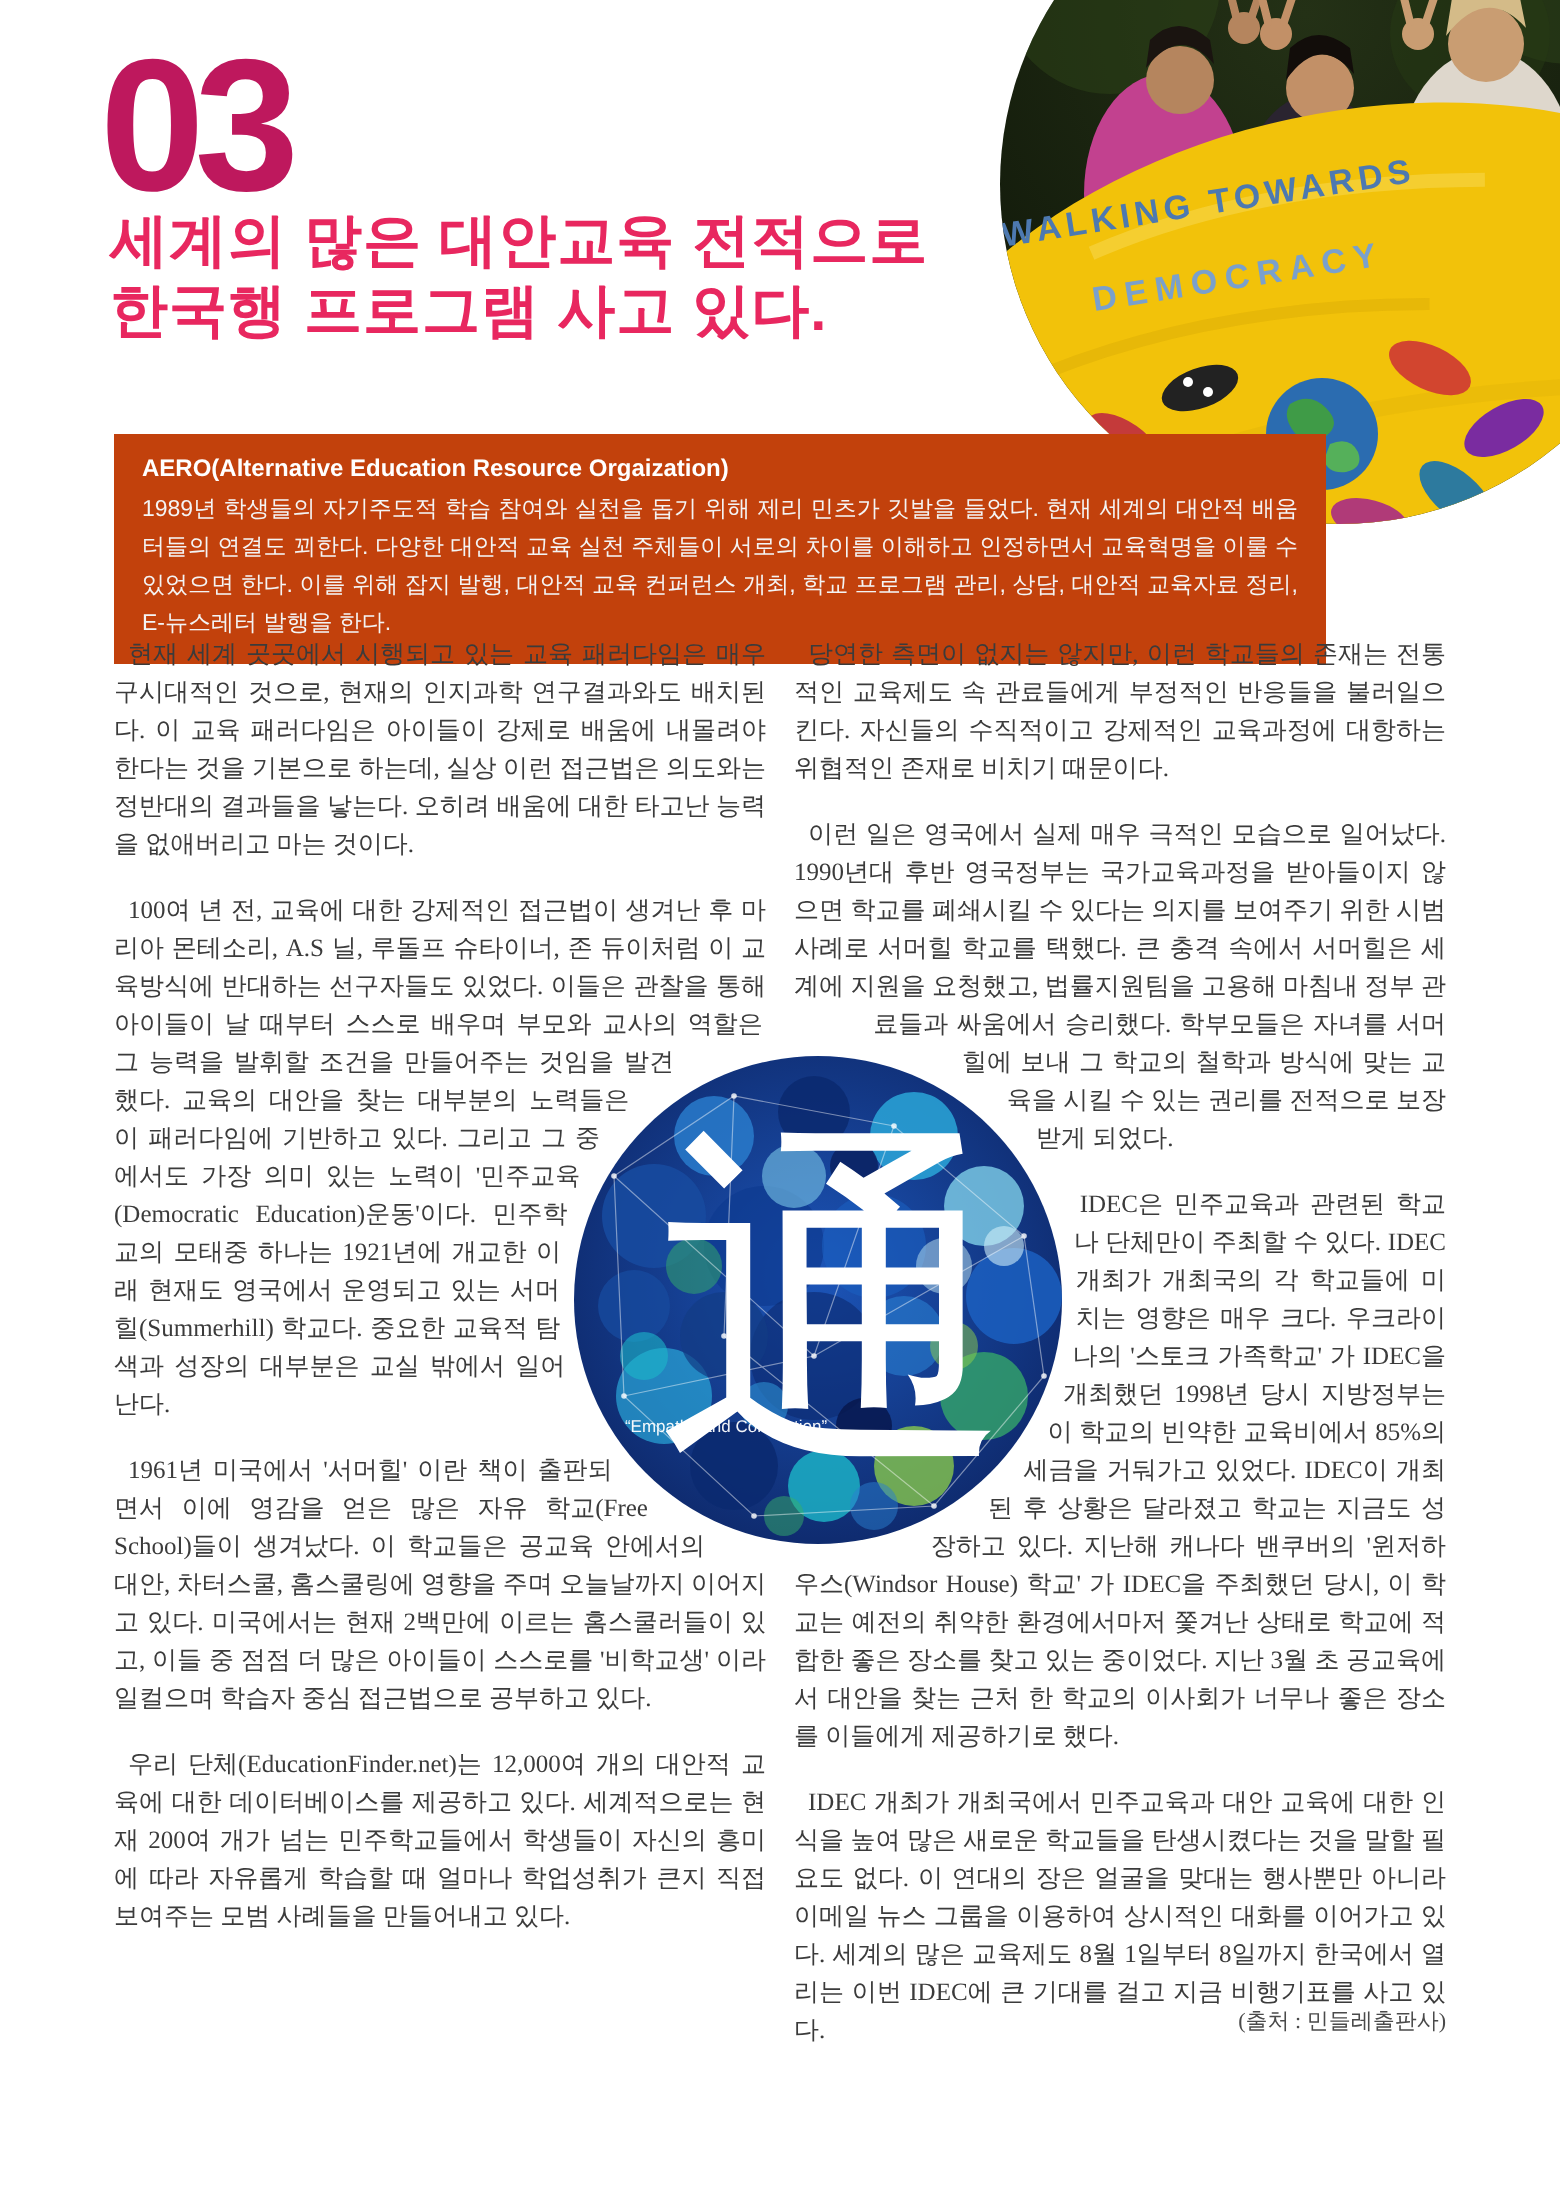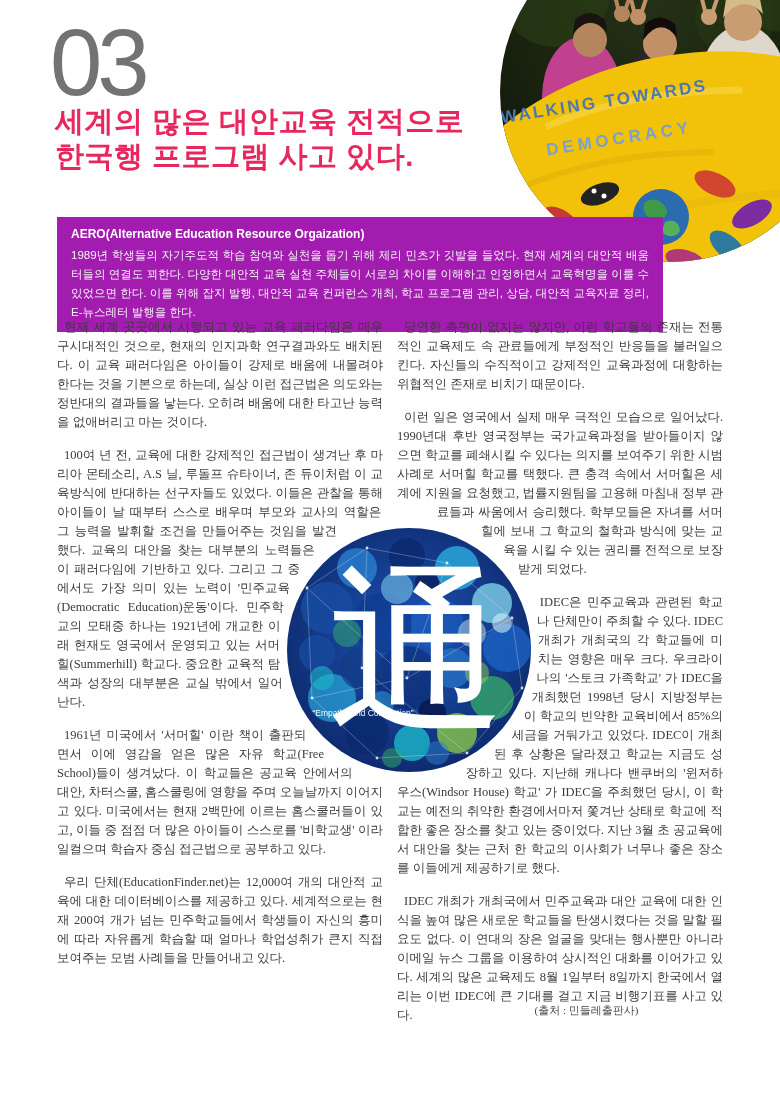--- a/index.html
+++ b/index.html
@@ -7,37 +7,37 @@
     position:relative;width:780px;height:1102px;background:#ffffff;
     overflow:hidden;font-family:"Liberation Sans","DejaVu Sans",sans-serif;
     margin:0 auto;
   }
   
   .stripes{
     position:absolute;left:30px;top:34px;width:127px;height:72px;
     background:repeating-linear-gradient(to bottom,#f4露6a8e 0,#f2668c 1px,transparent 1px,transparent 4px);
   }
   .big-number{
-    position:absolute;left:50px;top:16px;font-size:94px;font-weight:normal;
-    color:#737373;line-height:1;letter-spacing:-5px;
+    position:absolute;left:50px;top:16px;font-size:94px;font-weight:bold;
+    color:#be185d;line-height:1;letter-spacing:-5px;
     text-shadow:2px 0 0 #fff,-2px 0 0 #fff;
     font-family:"Liberation Sans","DejaVu Sans",sans-serif;
   }
   .title{
     position:absolute;left:55px;top:104px;width:460px;
     font-size:29px;line-height:35px;font-weight:bold;color:#e8275f;letter-spacing:0.5px;
   }
   .byline{position:absolute;left:57px;top:184px;font-size:11px;color:#4a4a4a;}
   .byline b{color:#1c1c1c;}
   
   .photo-wrap{position:absolute;left:500px;top:-78px;width:340px;height:340px;z-index:1;}
   
   .info-box{
     position:absolute;left:57px;top:217px;width:578px;z-index:2;
-    background:#a21caf;color:#f4f4f4;padding:9px 14px 10px;
+    background:#c2410c;color:#f4f4f4;padding:9px 14px 10px;
   }
   .info-box h2{margin:0 0 3px;font-size:12px;color:#ffffff;font-weight:bold;line-height:17px;}
   .info-box p{margin:0;font-size:11.5px;line-height:19px;text-align:justify;}
   
   .columns{
     position:absolute;left:57px;top:318px;width:666px;display:flex;gap:14px;z-index:2;
     font-family:"Liberation Serif","DejaVu Serif",serif;
     justify-content:space-between;
   }
   .col{width:326px;font-size:12.5px;line-height:19px;color:#3b3b3b;text-align:justify;}
@@ -45,21 +45,21 @@
   .spacer-left-col{
     float:right;width:112px;height:462px;
     shape-outside:circle(122px at 138px 330px);shape-margin:7px;
   }
   .spacer-right-col{
     float:left;width:142px;height:462px;
     shape-outside:circle(122px at 12px 330px);shape-margin:7px;
   }
   .tong-wrap{position:absolute;left:287px;top:528px;width:244px;height:244px;z-index:1;}
   .source-note{
-    position:absolute;left:450px;top:1003px;width:273px;text-align:center;
+    position:absolute;left:450px;top:1003px;width:273px;text-align:right;
     font-size:11px;color:#4a4a4a;font-family:"Liberation Serif","DejaVu Serif",serif;
   }
 </style>
 </head>
 <body>
 
 <div class="page">
 
   <div class="photo-wrap">
     <svg width="340" height="340" viewBox="0 0 340 340">

